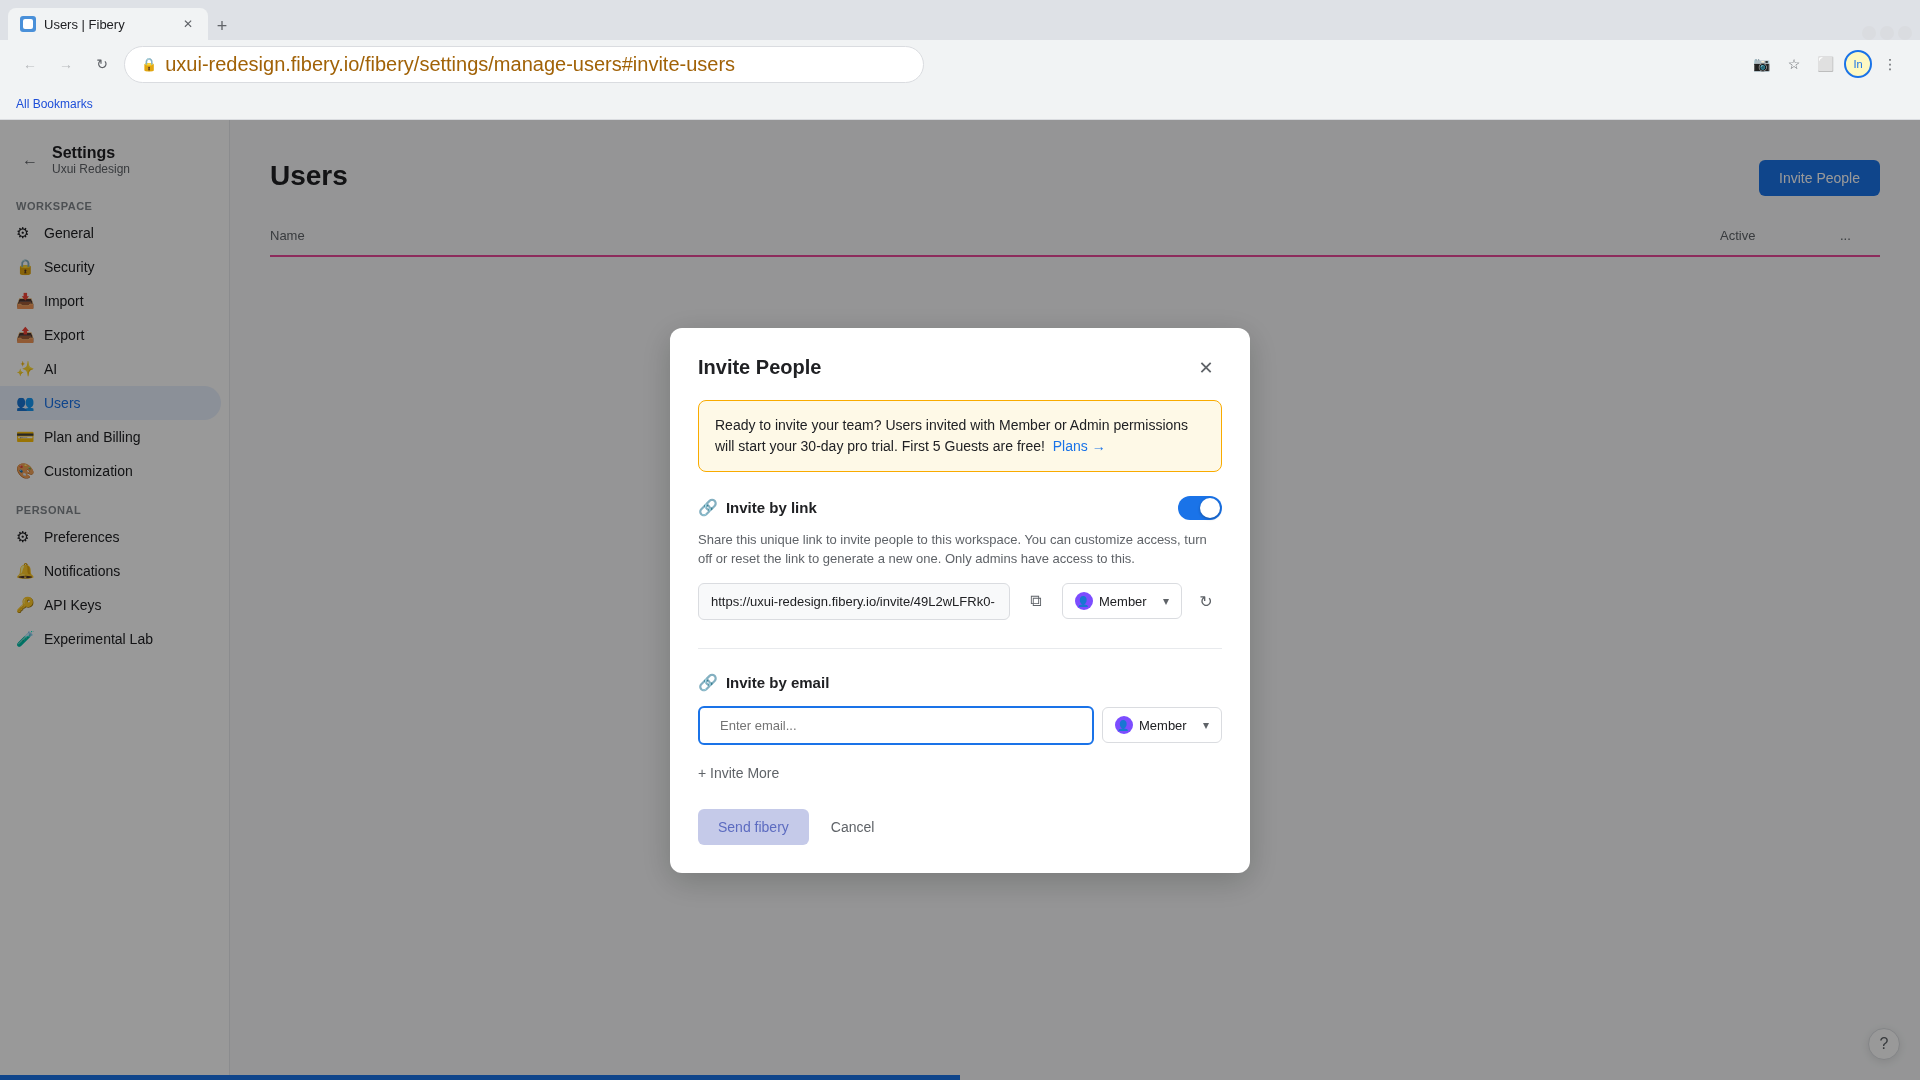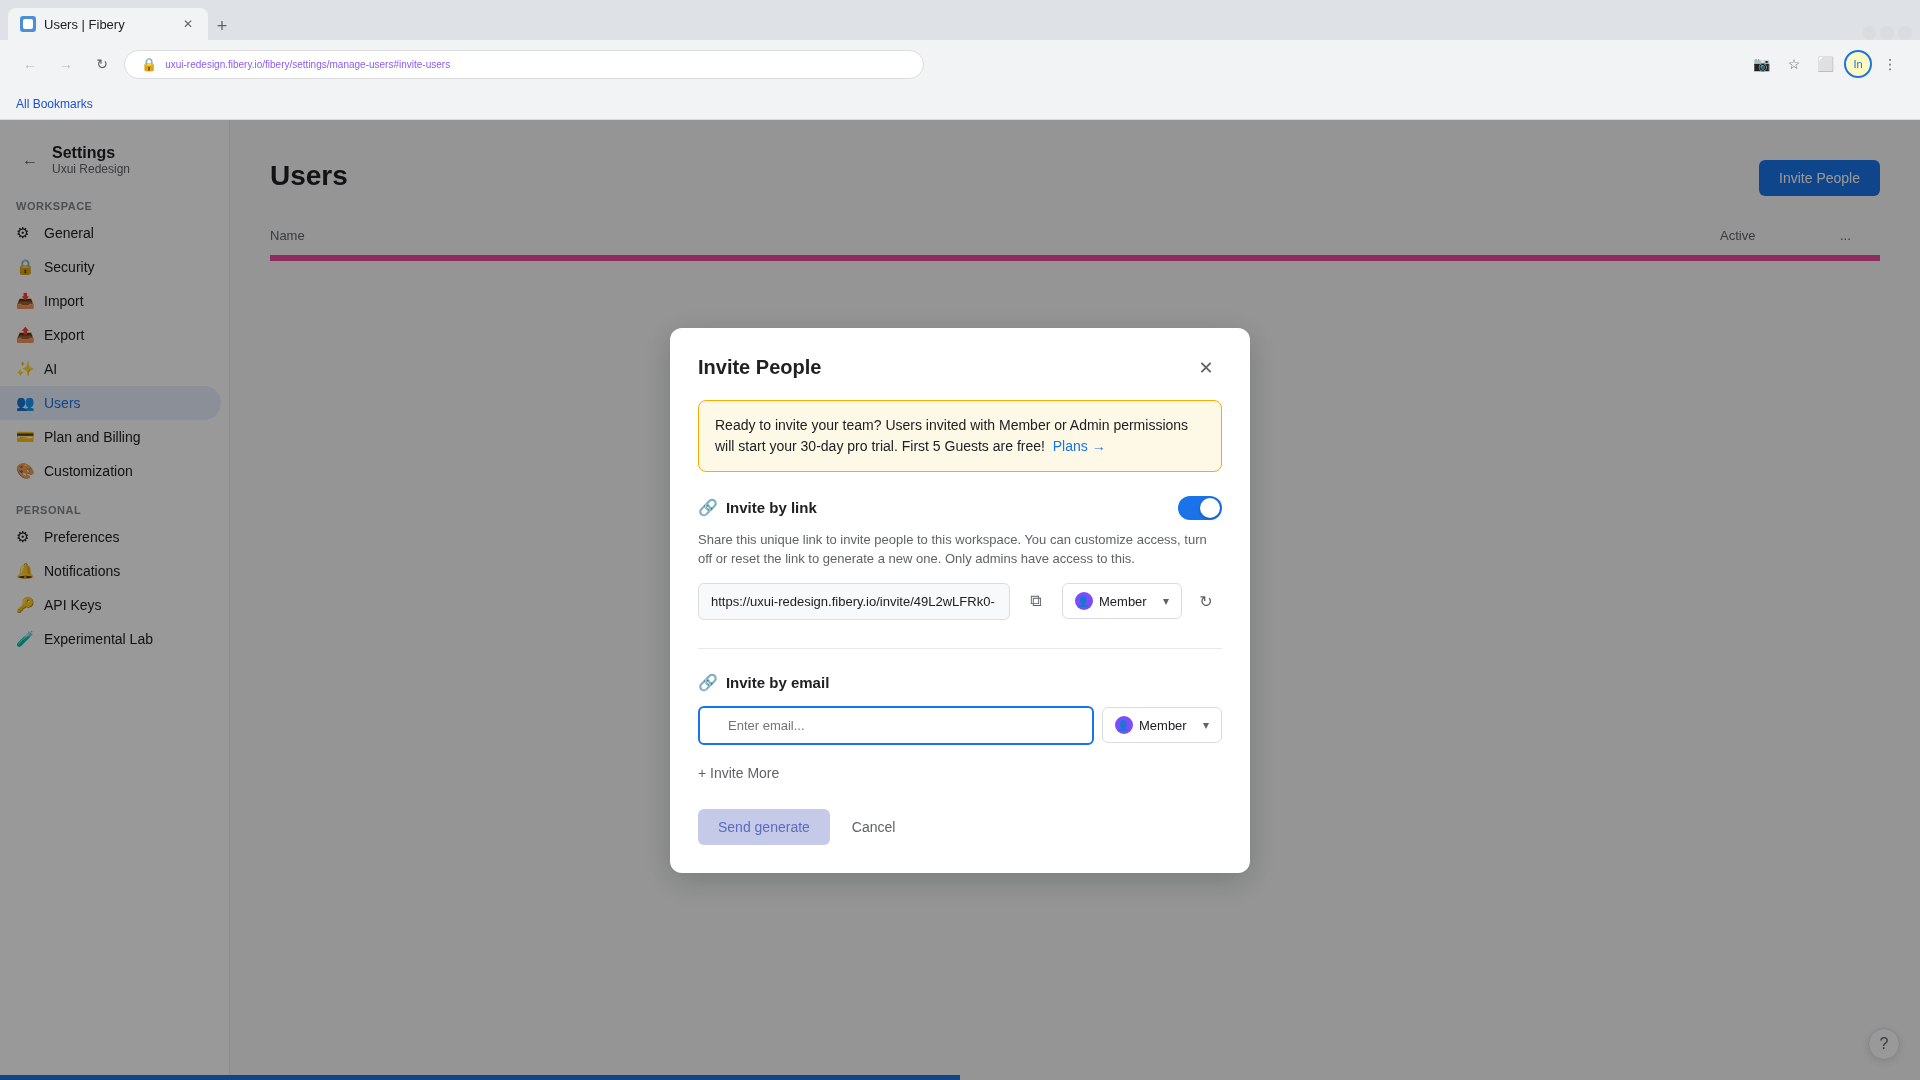--- a/index.html
+++ b/index.html
@@ -26,21 +26,21 @@
       <span style="width:14px;height:14px;border-radius:50%;background:#dadce0;display:inline-block;cursor:pointer;"></span>
       <span style="width:14px;height:14px;border-radius:50%;background:#dadce0;display:inline-block;cursor:pointer;"></span>
     </div>
   </div>
   <div style="display:flex;align-items:center;padding:6px 16px;gap:8px;background:#f1f3f4;height:48px;">
     <div class="nav-btn disabled">←</div>
     <div class="nav-btn disabled">→</div>
     <div class="nav-btn">↻</div>
     <div style="flex:1;max-width:800px;background:white;border-radius:20px;padding:6px 16px;font-size:14px;color:#202124;display:flex;align-items:center;gap:8px;border:1px solid #dadce0;">
       <span style="color:#5f6368;font-size:13px;">🔒</span>
-      <span style="font-size:10px;color:#8b5cf6;">uxui-redesign.fibery.io/fibery/settings/manage-users#invite-users</span>
+      <span style="font-size:20px;color:#a16207;">uxui-redesign.fibery.io/fibery/settings/manage-users#invite-users</span>
     </div>
     <div style="margin-left:auto;display:flex;align-items:center;gap:4px;">
       <div class="toolbar-btn" style="color:#9aa0a6;">📷</div>
       <div class="toolbar-btn">☆</div>
       <div class="toolbar-btn">⬜</div>
       <div style="width:28px;height:28px;border-radius:50%;background:#fef9c3;display:flex;align-items:center;justify-content:center;font-size:11px;color:#1a73e8;cursor:pointer;border:2px solid #1a73e8;">In</div>
       <div class="toolbar-btn">⋮</div>
     </div>
   </div>
   <div style="display:flex;align-items:center;padding:4px 16px;background:#f1f3f4;border-bottom:1px solid #dadce0;height:32px;gap:16px;">
@@ -110,21 +110,21 @@
     </div>
     <div style="display:flex;align-items:center;padding:8px 16px;gap:10px;cursor:pointer;font-size:14px;color:#202124;border-radius:0 20px 20px 0;margin-right:8px;">
       <span style="width:18px;height:18px;font-size:15px;">🧪</span>
       <span>Experimental Lab</span>
     </div>
   </div>
 
   <div style="flex:1;background:#f8f9fa;padding:40px;overflow:auto;position:relative;">
     <h1 style="font-size:28px;font-weight:600;color:#202124;margin-bottom:24px;">Users</h1>
     <button style="position:absolute;top:40px;right:40px;background:#1a73e8;color:white;border:none;padding:10px 20px;border-radius:6px;font-size:14px;font-weight:500;cursor:pointer;">Invite People</button>
-    <div style="display:flex;align-items:center;padding:12px 0;border-bottom:6px solid #ec4899;margin-top:16px;font-size:13px;color:#5f6368;font-weight:500;">
+    <div style="display:flex;align-items:center;padding:12px 0;border-bottom:2px solid #ec4899;margin-top:16px;font-size:13px;color:#5f6368;font-weight:500;">
       <span style="flex:1;">Name</span>
       <span style="width:120px;">Active</span>
       <span style="width:40px;">...</span>
     </div>
   </div>
 </div>
 
 <div style="position:fixed;top:120px;left:0;right:0;bottom:0;background:rgba(0,0,0,0.4);display:flex;align-items:center;justify-content:center;z-index:1000;">
   <div style="background:white;border-radius:12px;width:580px;max-height:90vh;overflow:auto;box-shadow:0 8px 32px rgba(0,0,0,0.2);">
 
@@ -166,34 +166,34 @@
       </div>
 
       <div style="border-top:1px solid #e8eaed;margin-bottom:24px;"></div>
 
       <div>
         <div style="display:flex;align-items:center;gap:8px;margin-bottom:14px;">
           <span style="font-size:16px;color:#5f6368;">🔗</span>
           <span style="font-size:15px;font-weight:600;color:#202124;">Invite by email</span>
         </div>
         <div style="display:flex;align-items:center;gap:8px;">
-          <input style="flex: 1 1 0%; padding: 10px 28px; border: 2px solid rgb(26, 115, 232); border-radius: 6px; font-size: 13px; color: rgb(32, 33, 36); outline: none;" placeholder="Enter email...">
+          <input style="flex: 1 1 0%; padding: 10px 20px; border: 2px solid rgb(26, 115, 232); border-radius: 6px; font-size: 13px; color: rgb(32, 33, 36); outline: none;" placeholder="Enter email...">
           <div style="display:flex;align-items:center;gap:6px;padding:8px 12px;border:1px solid #dadce0;border-radius:6px;background:white;cursor:pointer;font-size:13px;color:#202124;min-width:120px;">
             <div style="width:18px;height:18px;background:#7c4dff;border-radius:50%;display:flex;align-items:center;justify-content:center;color:white;font-size:10px;">👤</div>
             <span>Member</span>
             <span style="margin-left:auto;font-size:12px;color:#5f6368;">▾</span>
           </div>
         </div>
         <div style="display:flex;align-items:center;gap:6px;margin-top:12px;cursor:pointer;font-size:14px;color:#5f6368;padding:8px 0;">
           <span>+ Invite More</span>
         </div>
       </div>
 
       <div style="display:flex;align-items:center;gap:12px;margin-top:20px;">
-        <button style="background:#c5cae9;color:#5c6bc0;border:none;padding:10px 20px;border-radius:6px;font-size:14px;font-weight:500;cursor:pointer;">Send generate</button>
+        <button style="background:#c5cae9;color:#5c6bc0;border:none;padding:10px 20px;border-radius:6px;font-size:14px;font-weight:500;cursor:pointer;">Send fibery</button>
         <button style="background:none;border:none;color:#5f6368;font-size:14px;cursor:pointer;padding:10px;">Cancel</button>
       </div>
     </div>
   </div>
 </div>
 
 <div style="position:fixed;bottom:20px;right:20px;width:32px;height:32px;border-radius:50%;background:white;border:1px solid #dadce0;display:flex;align-items:center;justify-content:center;font-size:16px;color:#5f6368;cursor:pointer;box-shadow:0 2px 8px rgba(0,0,0,0.1);">
   <span>?</span>
 </div>
 

